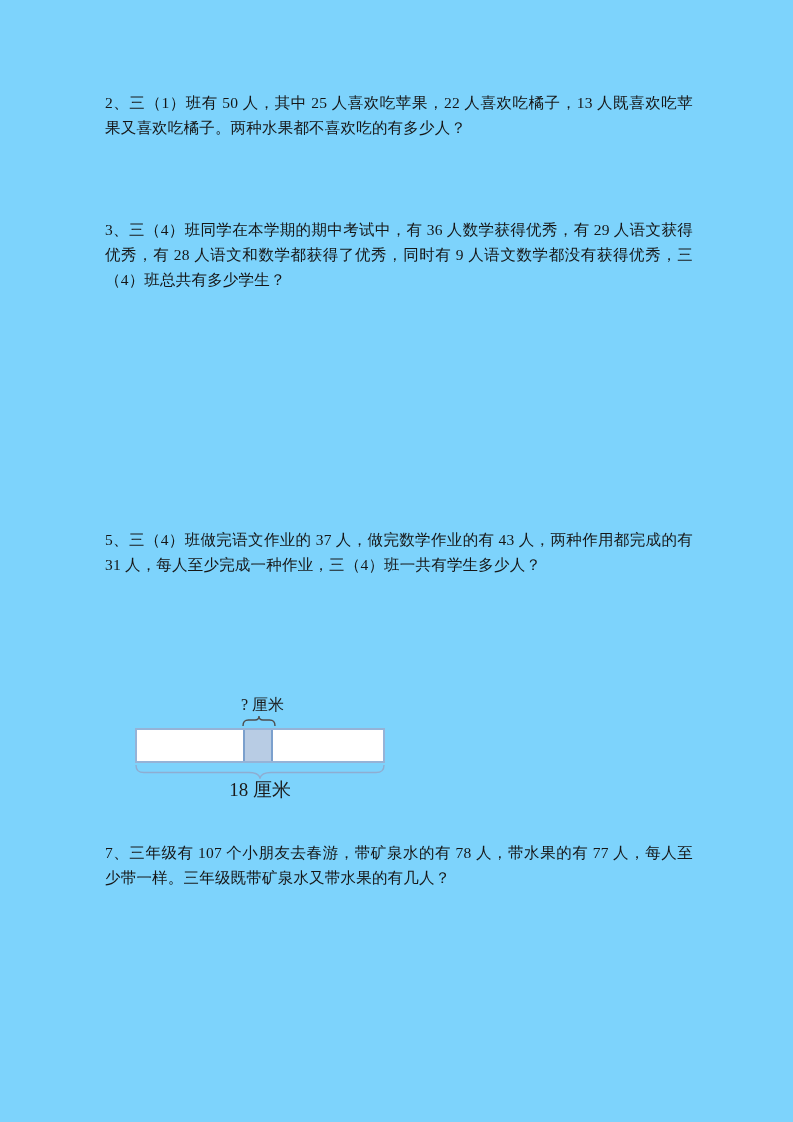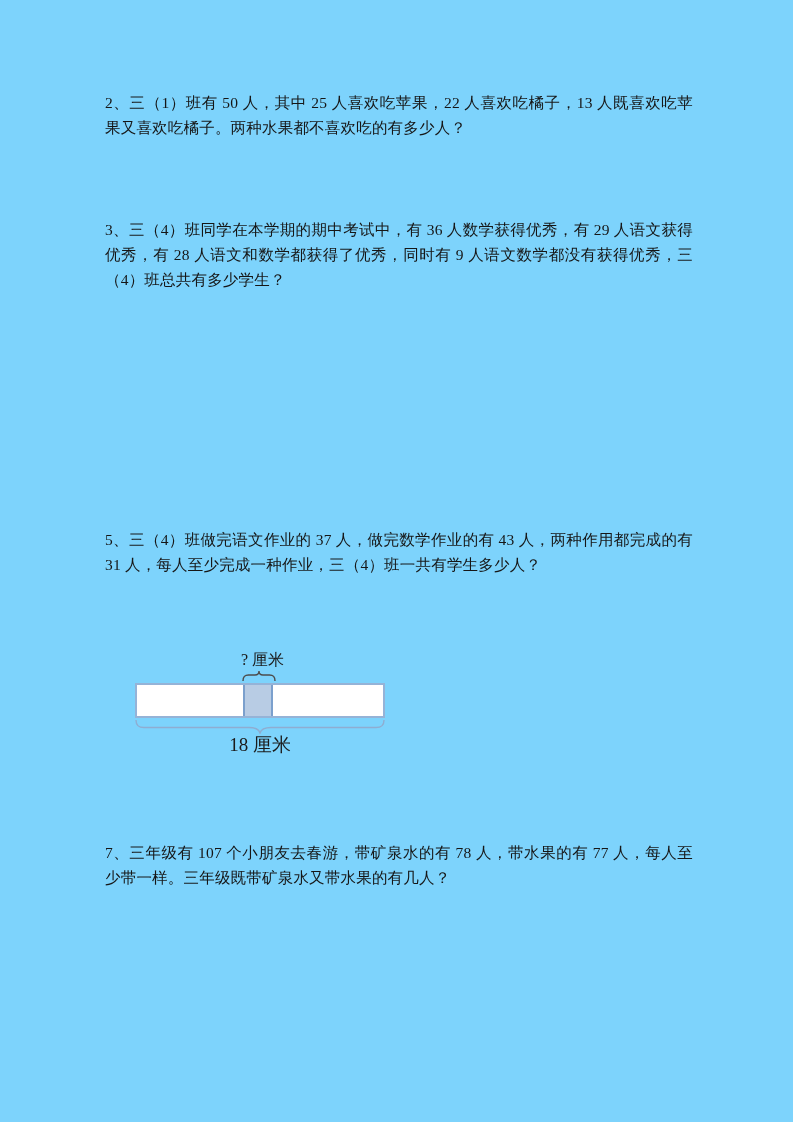--- a/index.html
+++ b/index.html
@@ -29,21 +29,21 @@
   .q-2 { top: 90px; }
   .q-3 { top: 217px; }
   .q-4 { top: 385px; }
   .q-5 { top: 508px; margin-top: 19px; }
   .q-6 { top: 632px; }
   .q-7 { top: 840px; }
 
   .figure {
     position: absolute;
     left: 135px;
-    top: 650px;
+    top: 695px;
     width: 250px;
     height: 108px;
   }
   .overlap-label {
     position: absolute;
     left: 0;
     top: 0;
     width: 250px;
     padding-left: 106px;
     box-sizing: border-box;

